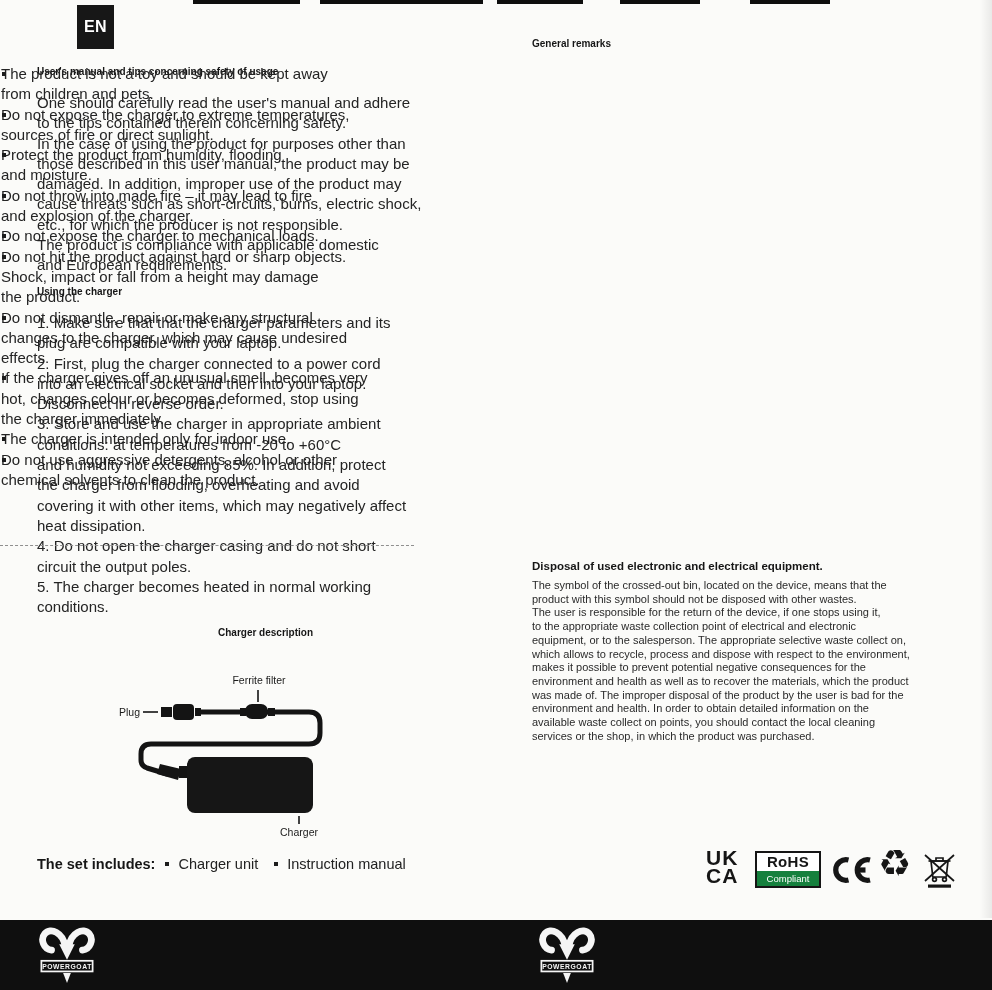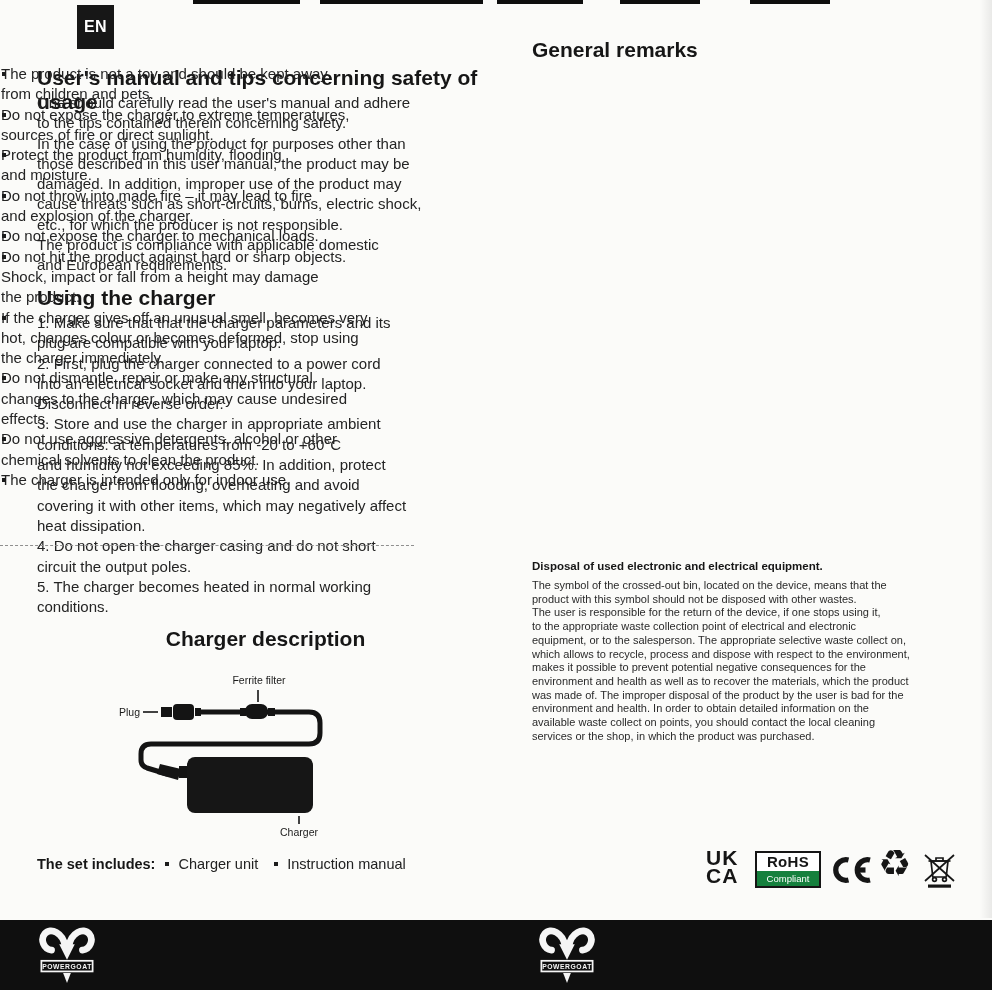--- a/index.html
+++ b/index.html
@@ -12,21 +12,21 @@
   .edge-shade{position:absolute;top:0;right:0;width:12px;height:918px;
     background:linear-gradient(to left, rgba(0,0,0,0.07), rgba(0,0,0,0));}
   .en-badge{
     position:absolute;left:37px;top:5px;width:37px;height:44px;background:#171717;
     color:#fff;font-weight:bold;font-size:16px;display:flex;align-items:center;justify-content:center;
     letter-spacing:0.5px;
     margin-left:40px;
   }
   .col-left{position:absolute;left:37px;width:457px;}
   .col-right{position:absolute;left:532px;width:425px;}
-  h2{margin:0;font-size:21px;font-weight:bold;color:#161616;}
+  h2{margin:0;font-size:10px;font-weight:bold;color:#161616;}
   .body-text{font-size:15px;line-height:20.3px;white-space:pre-line;color:#242424;}
   .t-title{top:66px;}
   .t-intro{top:93px;}
   .t-using-h{top:286px;}
   .t-using{top:313px;}
   .t-chdesc-h{top:627px;text-align:center;}
   .t-set{top:856px;font-size:14.5px;}
   .set-label{font-weight:bold;color:#161616;margin-right:10px;}
   .set-item{position:relative;padding-left:13px;margin-right:16px;display:inline-block;}
   .set-item::before{content:'';position:absolute;left:0;top:6px;width:4px;height:4px;background:#1c1c1c;}
@@ -132,29 +132,29 @@
     <li>Do not expose the charger to extreme temperatures,
 sources of fire or direct sunlight.</li>
     <li>Protect the product from humidity, flooding
 and moisture.</li>
     <li>Do not throw into made fire – it may lead to fire
 and explosion of the charger.</li>
     <li>Do not expose the charger to mechanical loads.</li>
     <li>Do not hit the product against hard or sharp objects.
 Shock, impact or fall from a height may damage
 the product.</li>
+    <li>Do not dismantle, repair or make any structural
+changes to the charger, which may cause undesired
+effects.</li>
     <li>If the charger gives off an unusual smell, becomes very
 hot, changes colour or becomes deformed, stop using
 the charger immediately.</li>
-    <li>Do not dismantle, repair or make any structural
-changes to the charger, which may cause undesired
-effects.</li>
+    <li>The charger is intended only for indoor use.</li>
     <li>Do not use aggressive detergents, alcohol or other
 chemical solvents to clean the product.</li>
-    <li>The charger is intended only for indoor use.</li>
   </ul>
 <hr class="col-right dashed-sep">
 <h2 class="col-right t-disposal-h">Disposal of used electronic and electrical equipment.</h2>
 <div class="col-right t-disposal" style="position:absolute;">The symbol of the crossed-out bin, located on the device, means that the
 product with this symbol should not be disposed with other wastes.
 The user is responsible for the return of the device, if one stops using it,
 to the appropriate waste collection point of electrical and electronic
 equipment, or to the salesperson. The appropriate selective waste collect on,
 which allows to recycle, process and dispose with respect to the environment,
 makes it possible to prevent potential negative consequences for the

